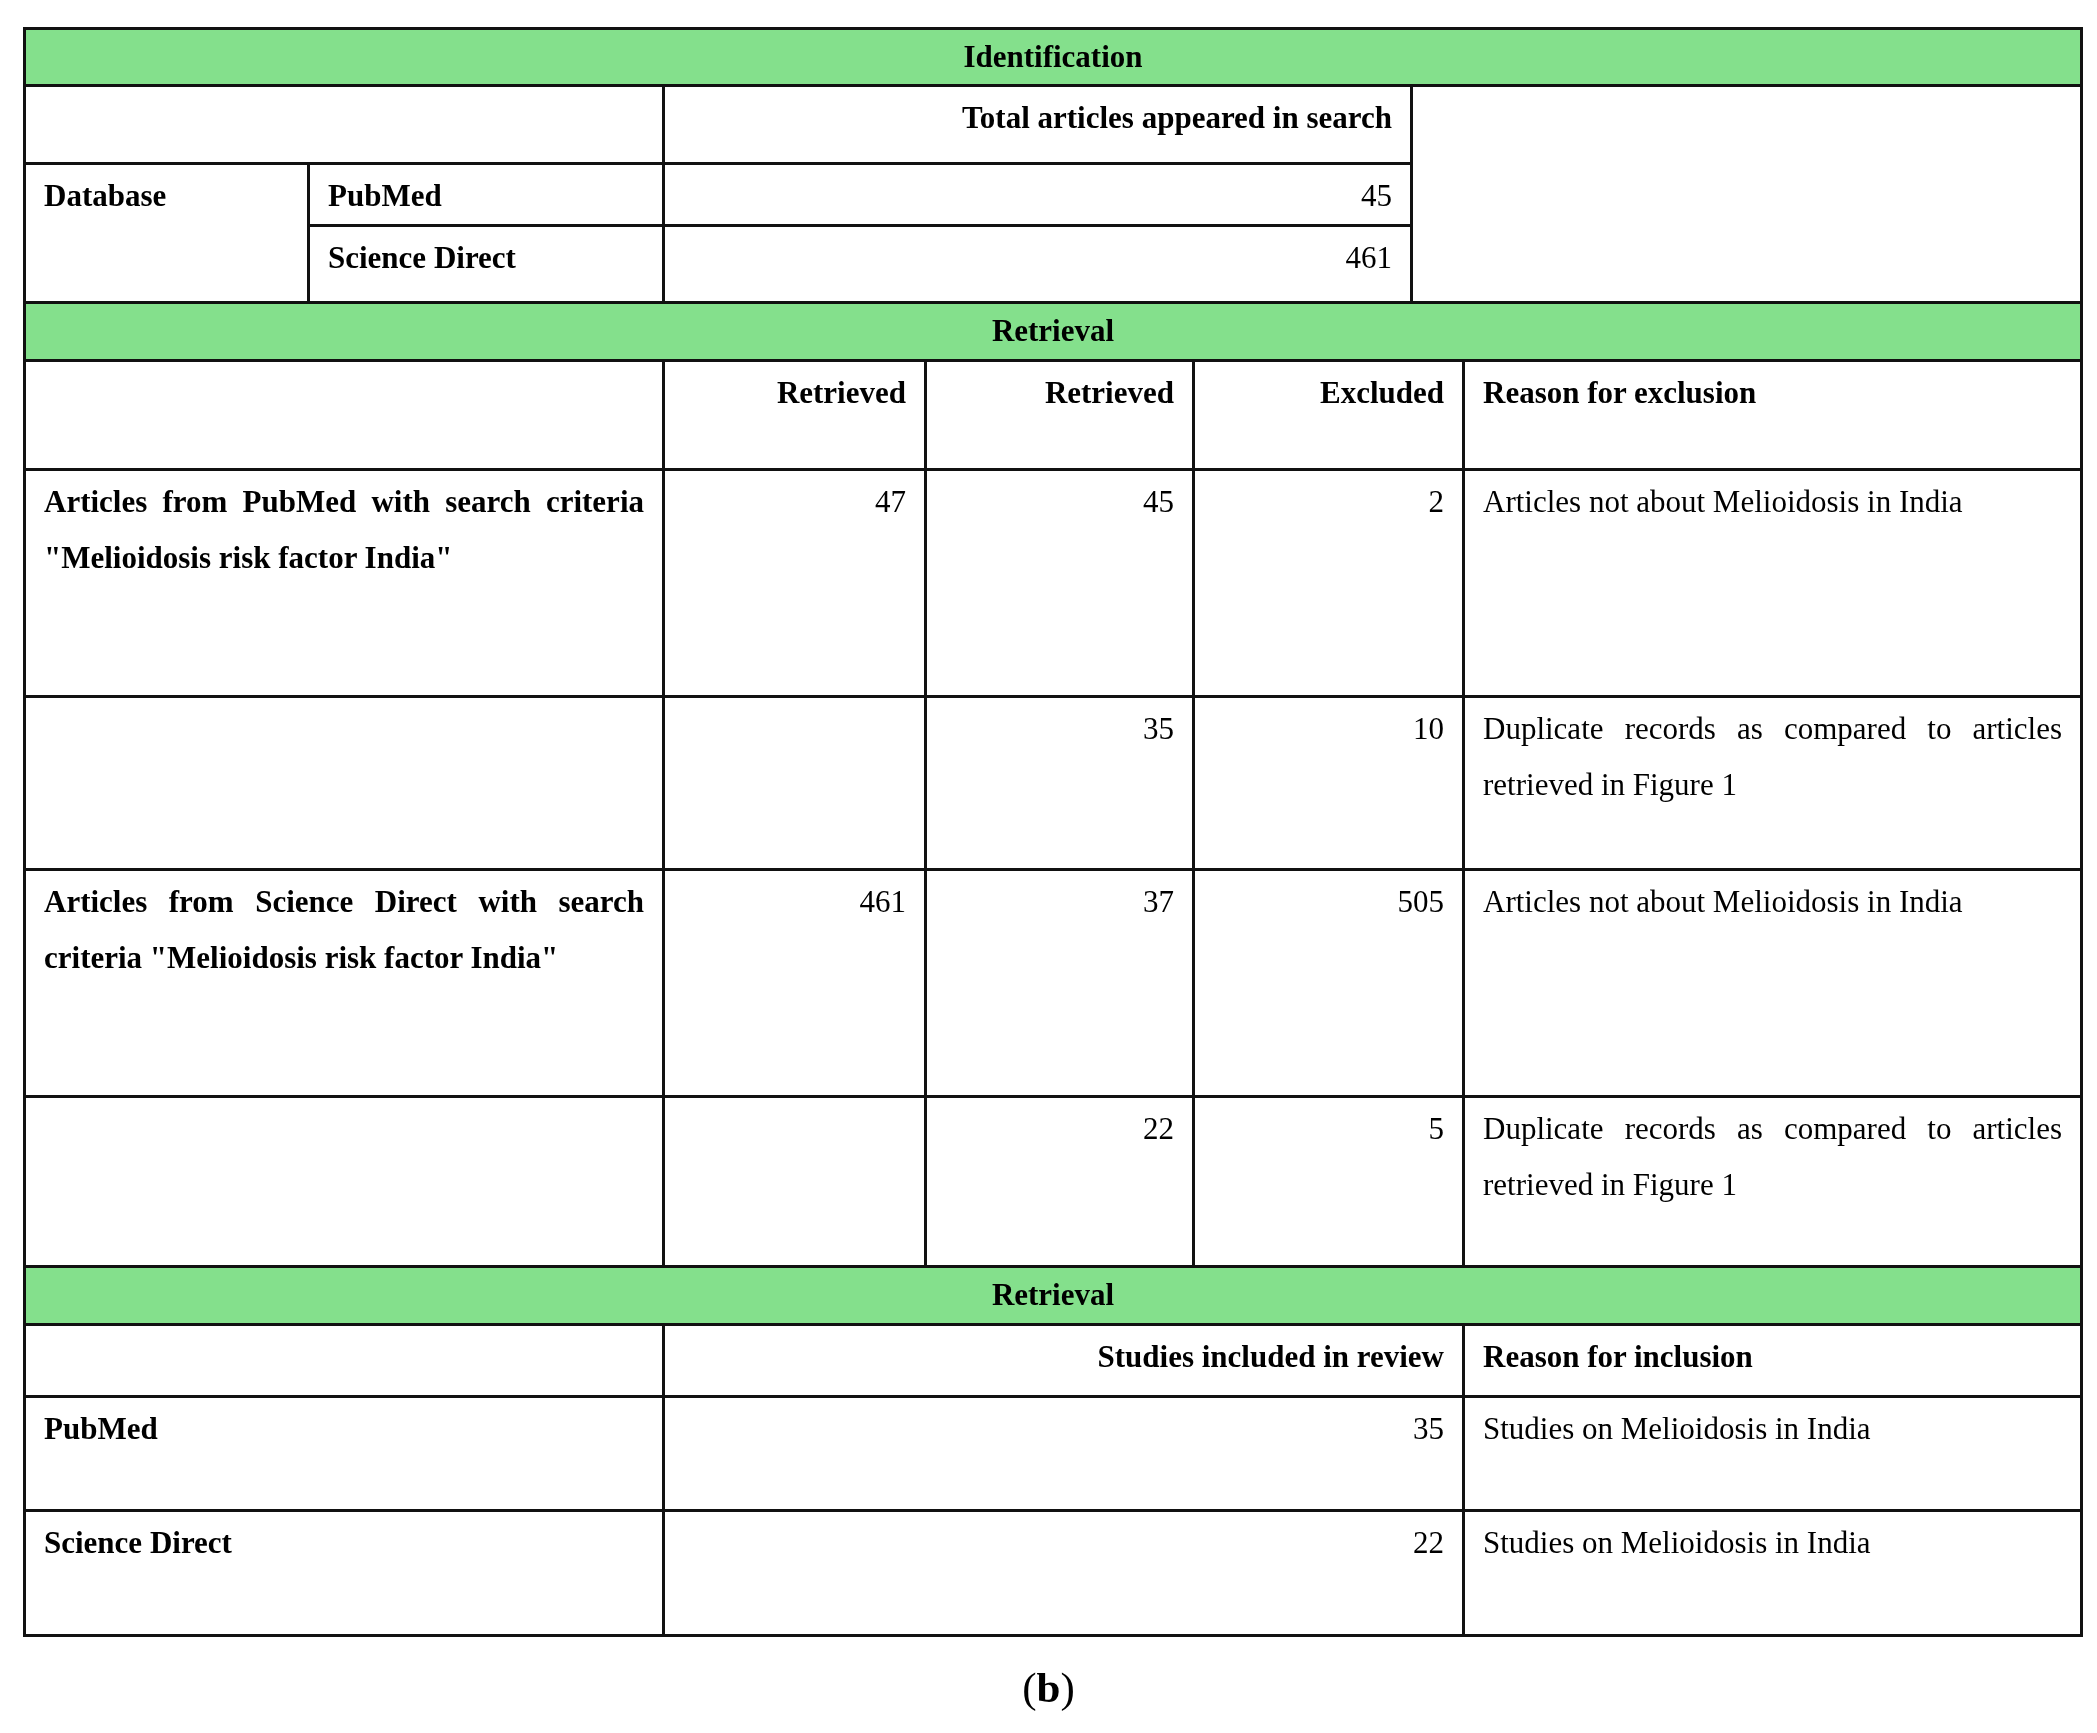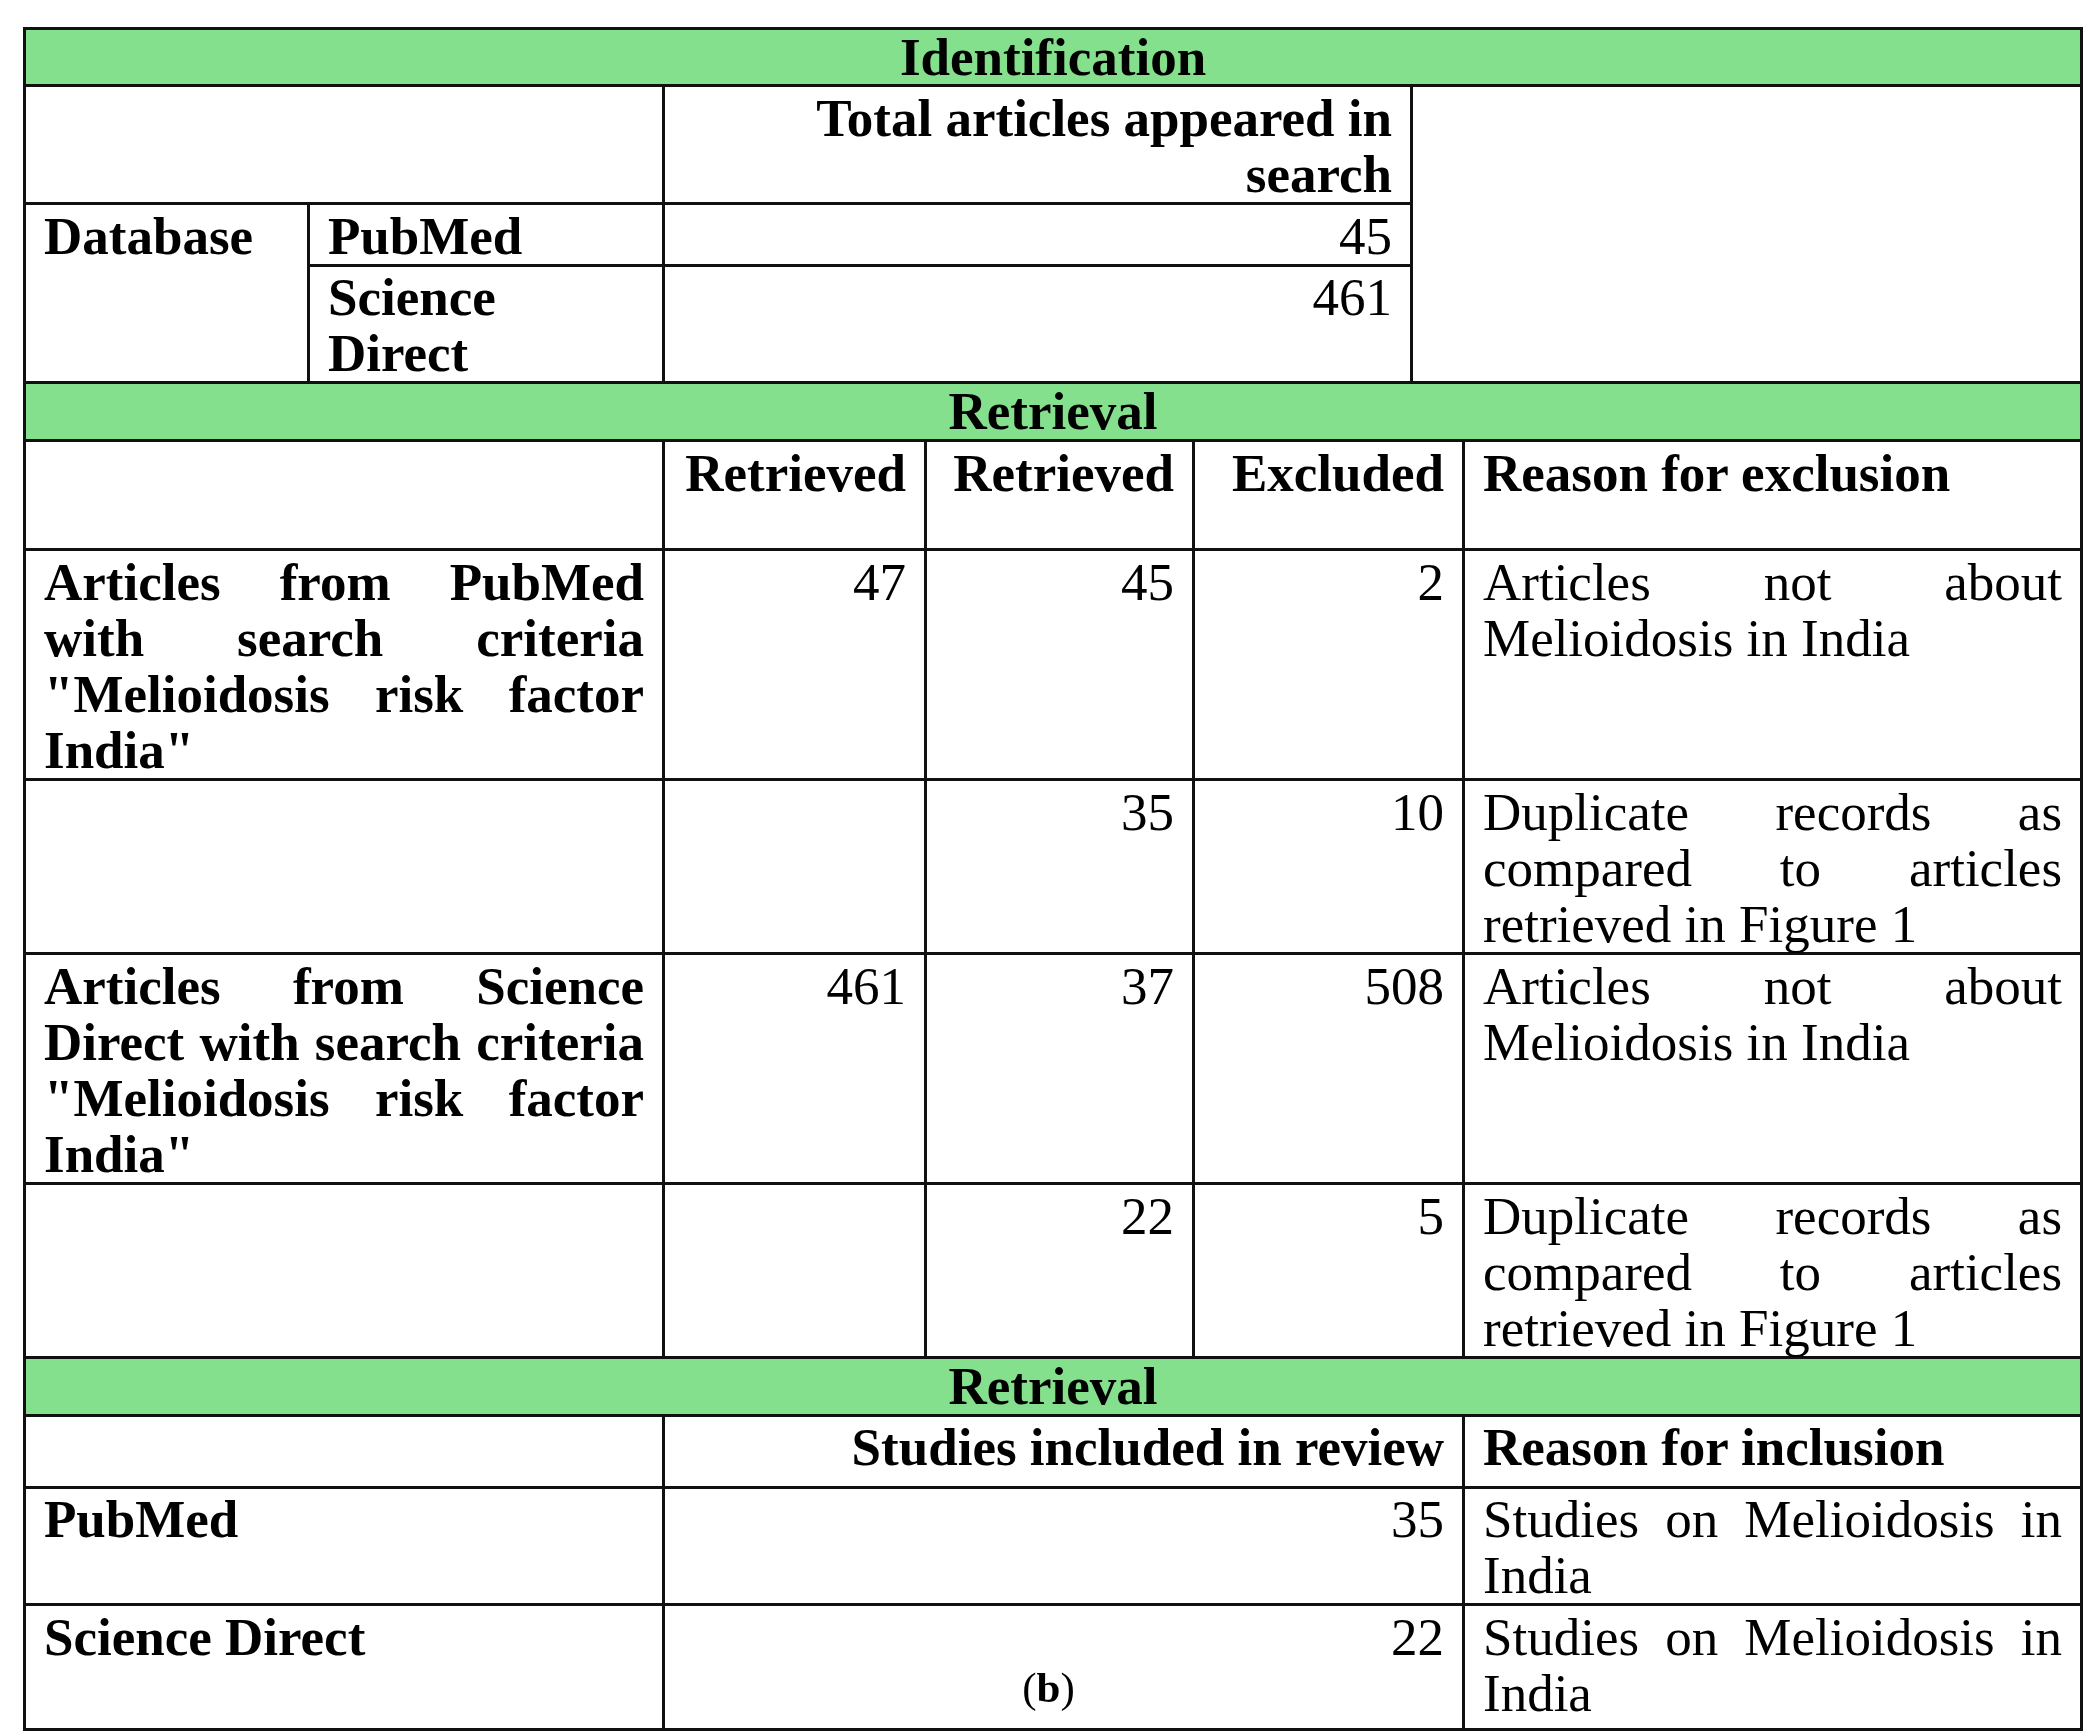--- a/index.html
+++ b/index.html
@@ -1,21 +1,21 @@
 <!DOCTYPE html>
 <html style="font-size:11px"><head>
 <meta charset="utf-8">
 <style>
   html, body { margin:0; padding:0; background:#ffffff; }
   body { width:2097px; height:1734px; position:relative; overflow:hidden;
          font-family:"Liberation Serif", "DejaVu Serif", serif; color:#000; }
   .tbl { position:absolute; left:23px; top:27px; width:2056px; }
   table { border-collapse:collapse; width:100%; table-layout:fixed; }
   td { border:3.4px solid #111; vertical-align:top; padding:2.8px 18px 0 18px;
-       font-size:53px; line-height:56px; box-sizing:border-box; }
+       font-size:31px; line-height:56px; box-sizing:border-box; }
   .sec { background:#84E08C; text-align:center; font-weight:bold; padding:0; line-height:54px; }
   .b { font-weight:bold; }
   .c { text-align:right; }
   .j { text-align:justify; text-align-last:auto; }
   .caption { position:absolute; top:1663px; left:0; width:2097px; text-align:center;
              font-size:43px; font-family:"Liberation Serif", serif; }
   .caption b { font-weight:bold; }
 </style>
 </head>
 <body>
@@ -72,21 +72,21 @@
     <td colspan="2" class="b j"></td>
     <td class="c"></td>
     <td class="c">35</td>
     <td colspan="2" class="c">10</td>
     <td class="j">Duplicate records as compared to articles retrieved in Figure 1</td>
   </tr>
   <tr style="height:227px">
     <td colspan="2" class="b j">Articles from Science Direct with search criteria "Melioidosis risk factor India"</td>
     <td class="c">461</td>
     <td class="c">37</td>
-    <td colspan="2" class="c">508</td>
+    <td colspan="2" class="c">505</td>
     <td class="j">Articles not about Melioidosis in India</td>
   </tr>
   <tr style="height:170px">
     <td colspan="2" class="b j"></td>
     <td class="c"></td>
     <td class="c">22</td>
     <td colspan="2" class="c">5</td>
     <td class="j">Duplicate records as compared to articles retrieved in Figure 1</td>
   </tr>
 

